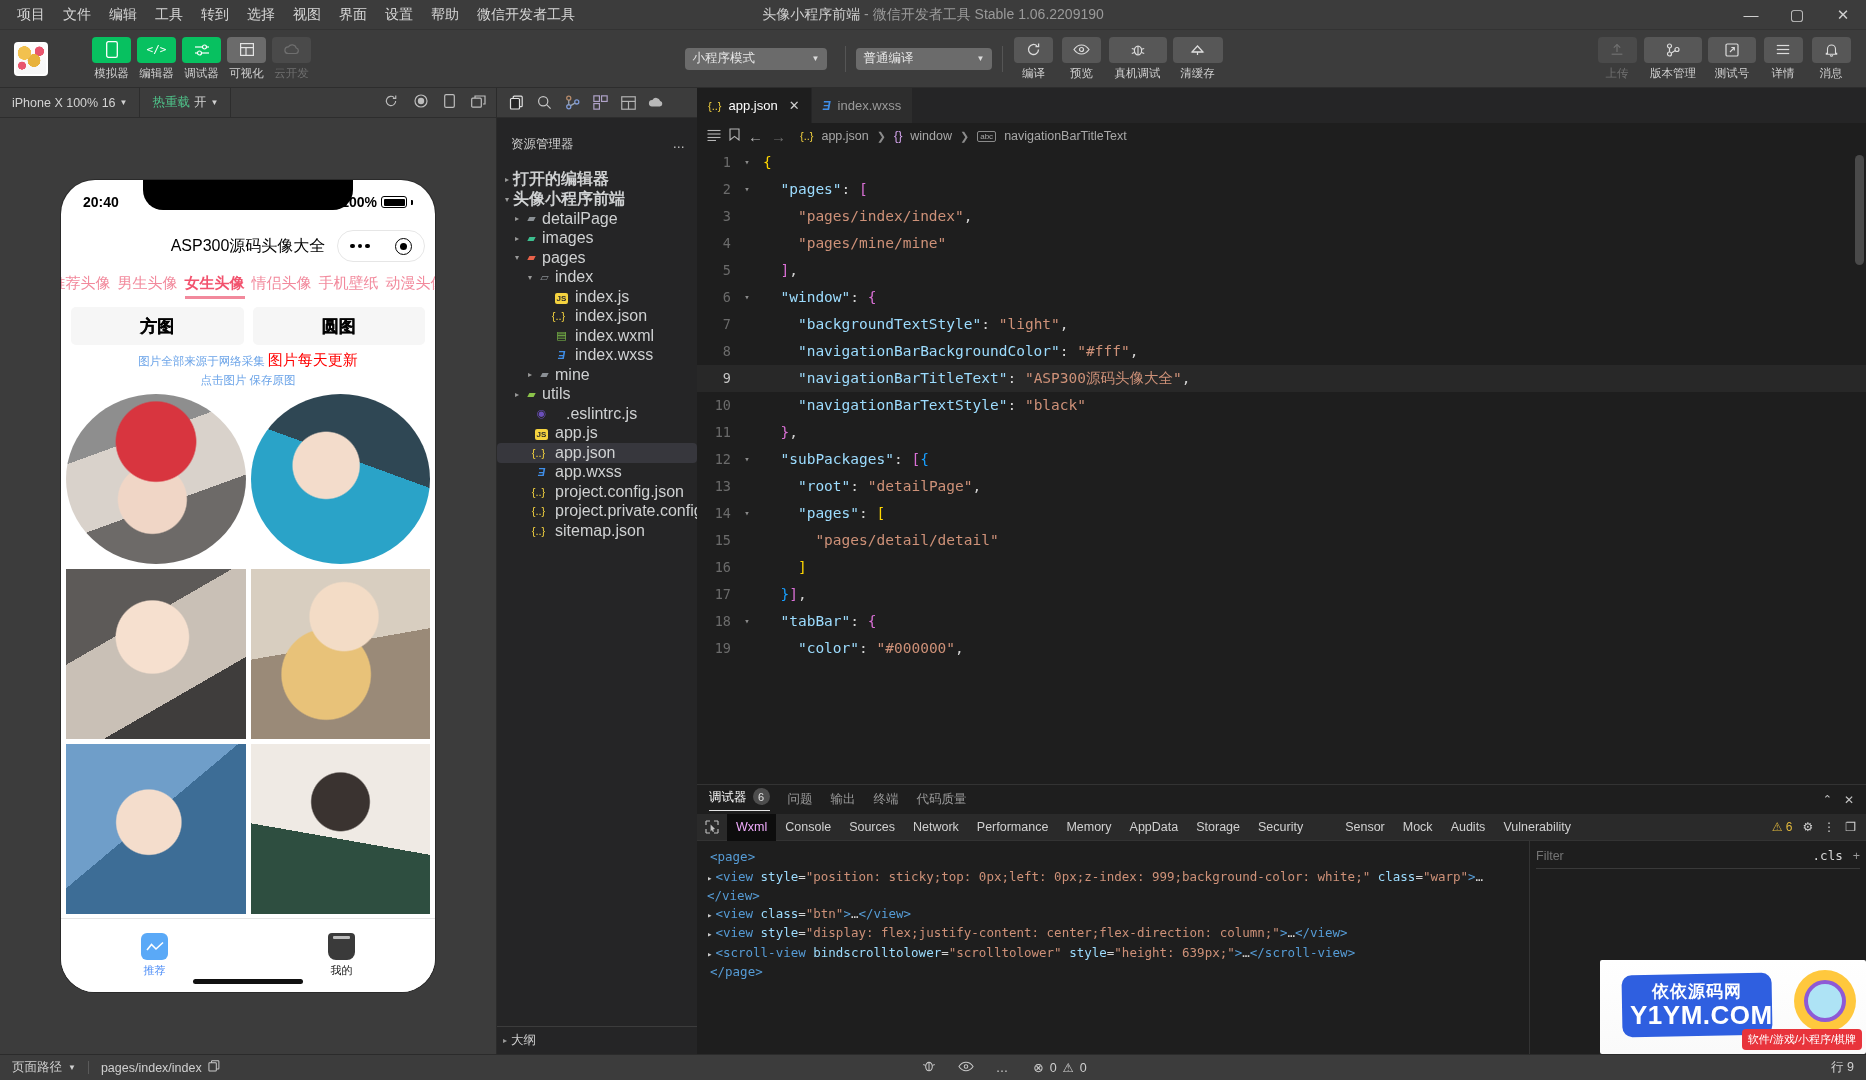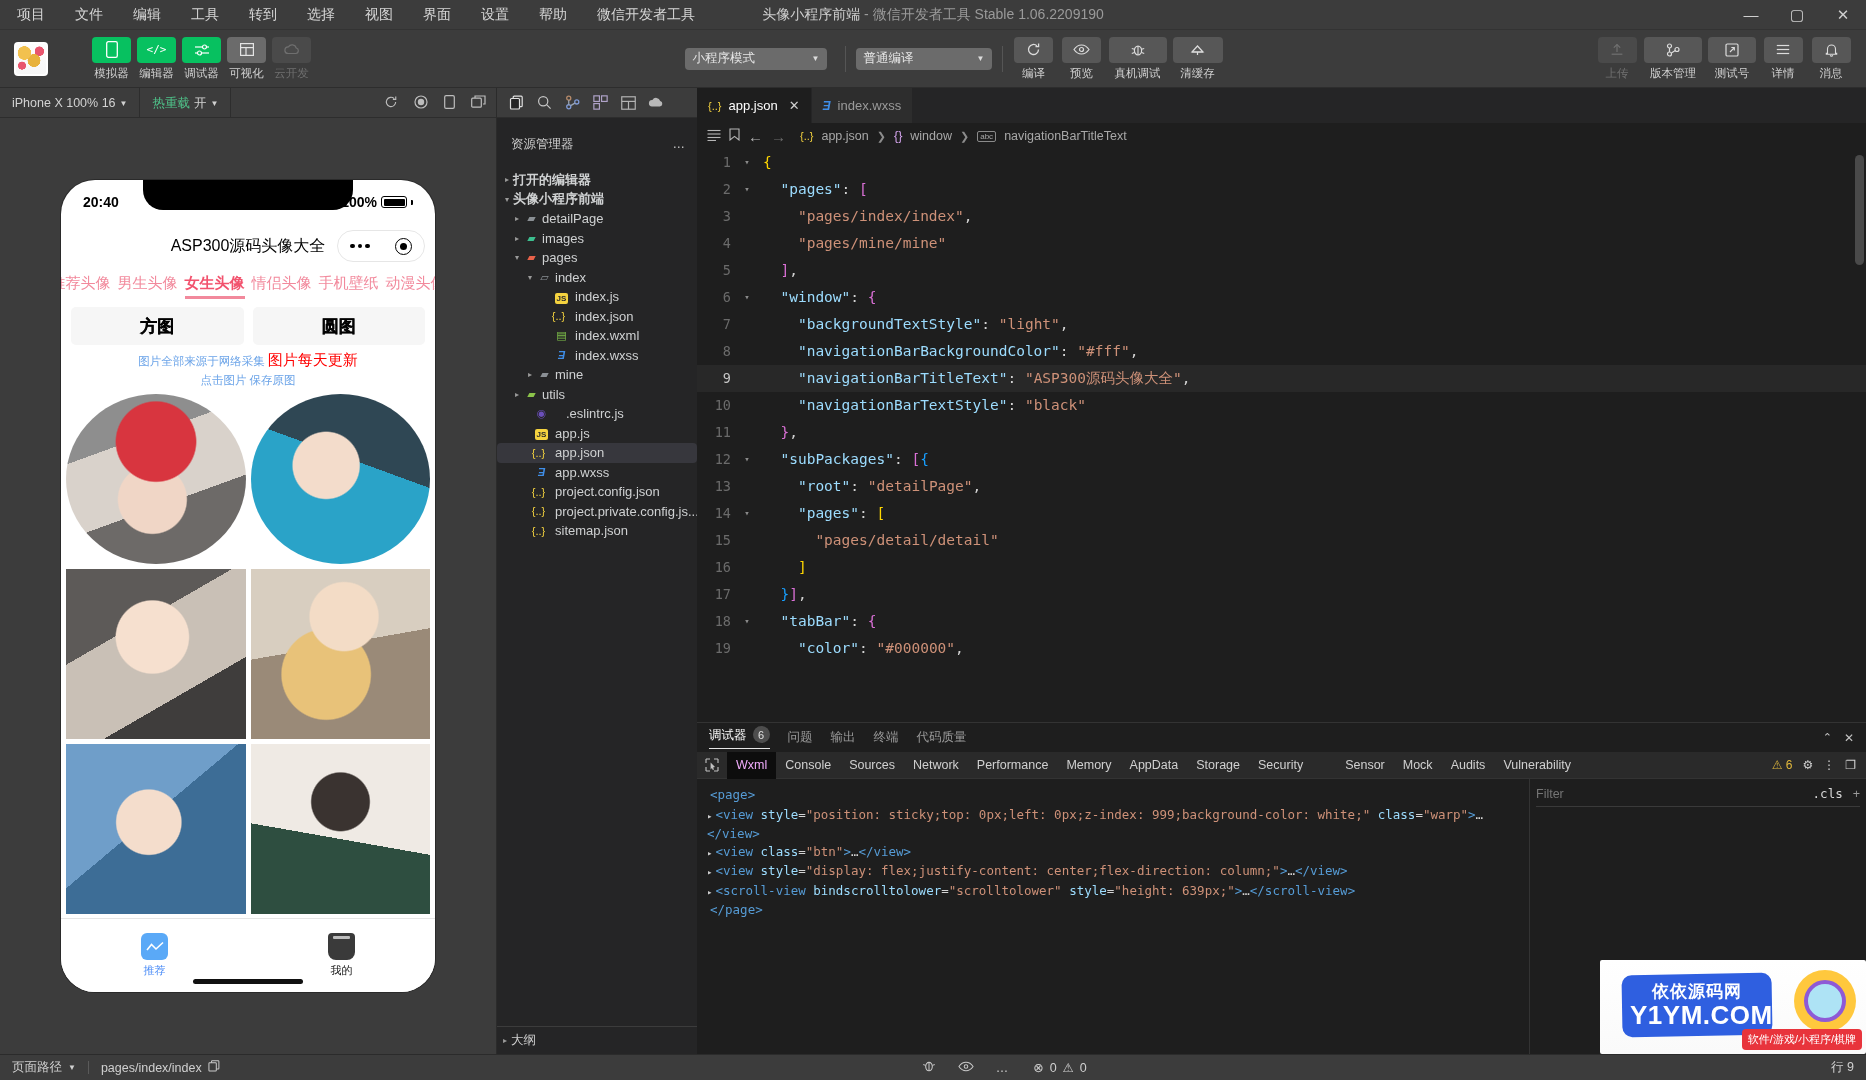--- a/index.html
+++ b/index.html
@@ -2,21 +2,21 @@
 <html><head>
 <meta charset="utf-8">
 <style>
   * { box-sizing: border-box; margin:0; padding:0; }
   html,body { width:1866px; height:1080px; overflow:hidden; background:#3c3c3c;
     font-family:"Liberation Sans","DejaVu Sans",sans-serif; color:#cccccc; }
 
   
   .titlebar { height:30px; background:#3c3c3c; display:flex; align-items:center;
     position:relative; border-bottom:1px solid #333; }
-  .menubar { display:flex; align-items:center; gap:12px; padding-left:8px; }
+  .menubar { display:flex; align-items:center; gap:0; padding-left:8px; }
   .menu-item { font-size:14px; color:#d6d6d6; padding:4px 9px; cursor:default; white-space:nowrap;}
   .win-title { position:absolute; left:0; right:0; text-align:center; font-size:14px;
     color:#9a9a9a; pointer-events:none; }
   .win-title b { color:#cfcfcf; font-weight:400; }
   .win-ctrl { margin-left:auto; display:flex; }
   .win-ctrl div { width:46px; height:30px; display:flex; align-items:center;
     justify-content:center; font-size:15px; color:#cfcfcf; }
 
   
   .toolbar { height:58px; background:#3c3c3c; display:flex; align-items:center;
@@ -47,21 +47,21 @@
   .sel .caret { position:absolute; right:7px; font-size:8px; color:#dcdcdc; }
   .vdiv { width:1px; height:26px; background:#555; margin:0 10px; }
   .tb-right { display:flex; gap:6px; align-items:flex-start; }
 
   
   .main { display:flex; height:calc(1080px - 30px - 58px - 26px); }
 
   
   .sim-col { width:497px; flex:none; background:#3c3c3c; display:flex; flex-direction:column;
     border-right:1px solid #2b2b2b; }
-  .sim-bar { height:30px; display:flex; font-size:12.5px; color:#d2d2d2;
+  .sim-bar { height:30px; display:flex; align-items:center; font-size:12.5px; color:#d2d2d2;
     border-bottom:1px solid #2d2d2d; }
   .sim-bar .cell { padding:0 12px; height:30px; display:flex; align-items:center; gap:4px;
     border-right:1px solid #2d2d2d; }
   .sim-wrap { flex:1; display:flex; align-items:center; justify-content:center; background:#3c3c3c; }
   .phone { width:374px; height:812px; background:#fff; border-radius:34px; overflow:hidden;
     position:relative; box-shadow:0 0 0 1px #2a2a2a; display:flex; flex-direction:column; }
   .notch { position:absolute; top:0; left:50%; transform:translateX(-50%); width:210px; height:30px;
     background:#000; border-radius:0 0 20px 20px; z-index:5; }
   .statusbar { height:44px; display:flex; align-items:center; justify-content:space-between;
     padding:0 22px; font-size:14px; color:#000; font-weight:600; }
@@ -114,21 +114,21 @@
   .exp-iconbar .ic { width:26px; height:26px; display:flex; align-items:center;
     justify-content:center; color:#c7c7c7; }
   .exp-head { height:34px; display:flex; align-items:center; justify-content:space-between;
     padding:0 12px 0 14px; font-size:12.5px; color:#cfcfcf; }
   .tree { flex:1; overflow:hidden; font-size:13px; }
   .row { height:19.5px; display:flex; align-items:center; color:#cfd1d2; white-space:nowrap;
     padding-right:4px; }
   .row.sel { background:#37373d; }
   .row .arrow { width:12px; text-align:center; font-size:8px; color:#9a9a9a; flex:none; }
   .row .ficon { width:17px; text-align:center; font-size:11px; flex:none; margin-right:2px; }
-  .row .nm { font-size:13px; }
+  .row .nm { font-size:16px; }
   .row.bold .nm { font-weight:600; }
   .fi-folder { color:#8a8f94; }
   .fi-green { color:#3cbf8f; }
   .fi-red { color:#e8624a; }
   .fi-lime { color:#8bc34a; }
   .fi-js { background:#f5d33f; color:#2b2b2b; font-size:8px; font-weight:bold;
     border-radius:2px; padding:1px 2px; }
   .fi-json { color:#f5d33f; font-size:11px; }
   .fi-wxml { color:#7ec04a; }
   .fi-wxss { color:#3f8ee8; font-weight:bold; font-style:italic; }
@@ -153,21 +153,21 @@
   .gut { width:42px; text-align:right; padding-right:8px; color:#6b6b6b; font-size:13.5px; flex:none; }
   .cl.hl .gut { color:#c6c6c6; }
   .fold { width:16px; text-align:center; color:#8a8a8a; font-size:9px; flex:none; }
   .ctext { padding-left:8px; }
   .k { color:#9cdcfe; } .s { color:#ce9178; } .p { color:#d4d4d4; }
   .br1 { color:#ffd700; } .br2 { color:#da70d6; } .br3 { color:#179fff; }
   .scroll-v { position:absolute; right:2px; top:6px; width:9px; height:110px; background:#4a4a4a;
     border-radius:5px; }
 
   
-  .dbg { height:332px; background:#1e1e1e; border-top:1px solid #333; display:flex;
+  .dbg { height:270px; background:#1e1e1e; border-top:1px solid #333; display:flex;
     flex-direction:column; }
   .dbg-top { height:29px; display:flex; align-items:center; gap:18px; padding:0 12px;
     font-size:12.5px; color:#9a9a9a; background:#1e1e1e; position:relative; }
   .dbg-top .act { color:#ffffff; border-bottom:1px solid #e6e6e6; padding-bottom:4px; }
   .badge { display:inline-flex; align-items:center; justify-content:center; min-width:17px;
     height:17px; border-radius:9px; background:#4d4d4d; color:#e0e0e0; font-size:11px;
     margin-left:6px; padding:0 5px; }
   .dbg-ctrls { margin-left:auto; display:flex; align-items:center; gap:12px; color:#c4c4c4; }
   .dt-bar { height:27px; background:#2a2a2a; display:flex; align-items:center; gap:0;
     border-bottom:1px solid #333; }

